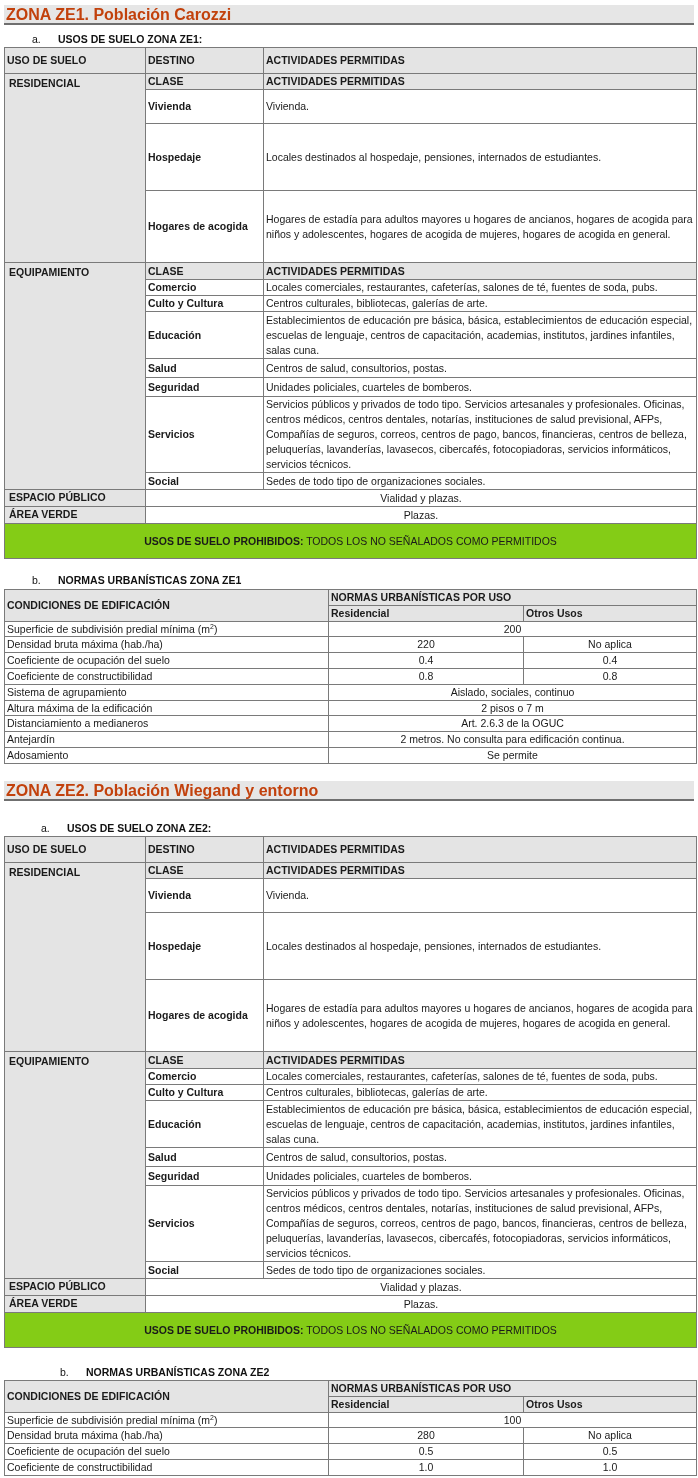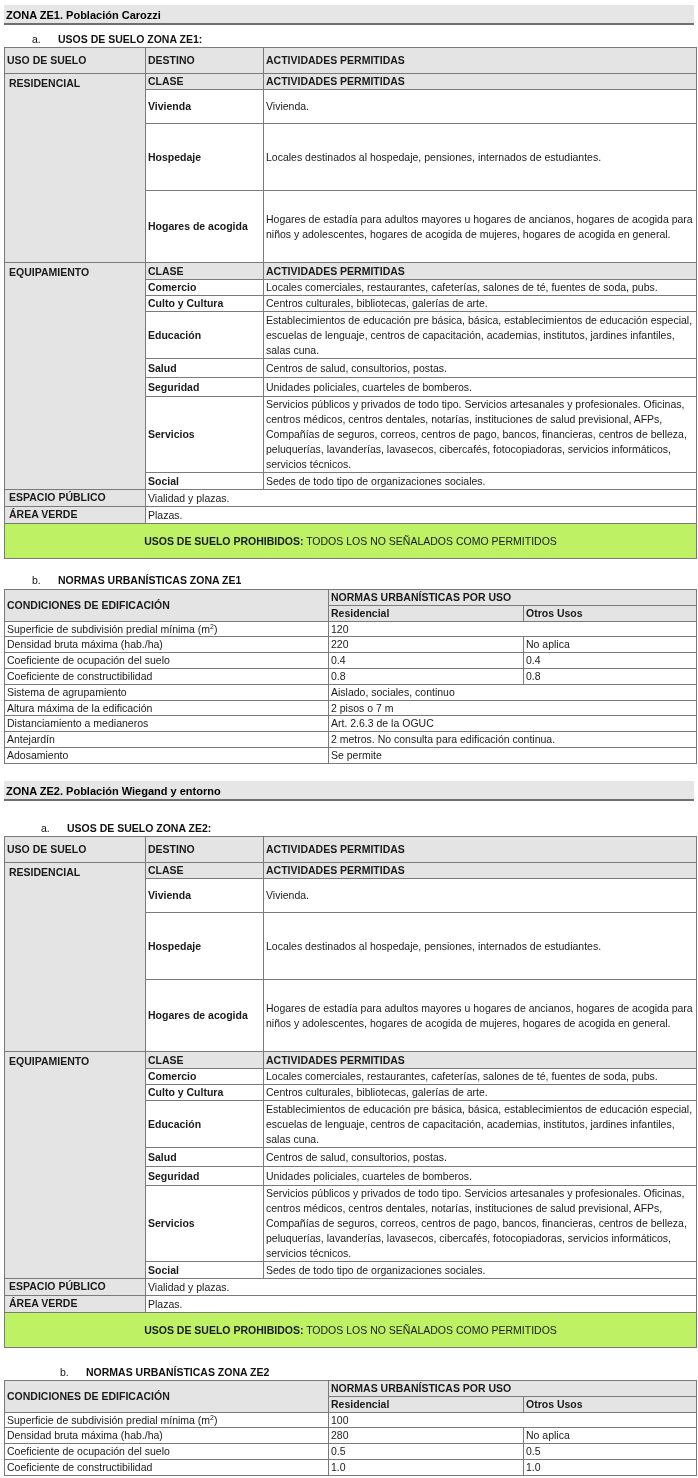--- a/index.html
+++ b/index.html
@@ -1,30 +1,30 @@
 <!DOCTYPE html>
 <html><head>
 <meta charset="utf-8">
 <style>
   html, body { margin:0; padding:0; background:#ffffff; }
   body { width:698px; height:1478px; overflow:hidden; position:relative;
          font-family:"Liberation Sans", sans-serif; color:#1a1a1a; font-size:10.5px; }
   .zone-title { position:absolute; left:4px; width:690px; height:20px; background:#e6e6e6;
-         border-bottom:2px solid #6f6f6f; font-size:11px; font-weight:bold; line-height:20px;
-         padding-left:2px; box-sizing:border-box; color:#000000; }
+         border-bottom:2px solid #6f6f6f; font-size:16px; font-weight:bold; line-height:20px;
+         padding-left:2px; box-sizing:border-box; color:#c2410c; }
   .sub-title { position:absolute; left:32px; font-size:10.5px; font-weight:bold; line-height:13px; color:#111; }
   .sub-title .letter { font-weight:normal; display:inline-block; width:26px; }
   table { position:absolute; left:4px; width:693px; border-collapse:collapse; table-layout:fixed; }
   td, th { border:1px solid #7a7a7a; padding:0 2px; vertical-align:middle; line-height:15px; }
   .hdr { background:#e4e4e4; font-weight:bold; text-align:left; }
   .use-cell { background:#e4e4e4; font-weight:bold; vertical-align:top; padding-top:2px; padding-left:4px; }
   .clase-cell { font-weight:bold; }
   .act-cell { text-align:left; }
-  .center { text-align:left; }
-  .prohib { background:#bef264; text-align:center; height:34px; }
+  .center { text-align:center; }
+  .prohib { background:#84cc16; text-align:center; height:34px; }
   .prohib b { font-weight:bold; }
   .norms td { line-height:14.8px; height:14.8px; }
   .norms .hdr { line-height:14px; }
   sup { font-size:7px; line-height:0; }
 </style>
 </head>
 <body>
 
 <div id="zones">
   <div class="zone-title" style="top: 5px;">ZONA ZE1. Población Carozzi</div>
@@ -120,21 +120,21 @@
         <tr>
       <td rowspan="2" class="hdr">CONDICIONES DE EDIFICACIÓN</td>
       <td colspan="2" class="hdr">NORMAS URBANÍSTICAS POR USO</td>
     </tr>
     <tr>
       <td class="hdr">Residencial</td>
       <td class="hdr">Otros Usos</td>
     </tr>
     <tr>
       <td><span>Superficie de subdivisión predial mínima (m</span><sup>2</sup><span>)</span></td>
-      <td colspan="2" class="center">120</td>
+      <td colspan="2" class="center">200</td>
     </tr>
     </tbody>
       <tbody class="split-body">
         <tr>
           <td>Densidad bruta máxima (hab./ha)</td>
           <td class="center">220</td>
           <td class="center">No aplica</td>
         </tr>
         <tr>
           <td>Coeficiente de ocupación del suelo</td>

